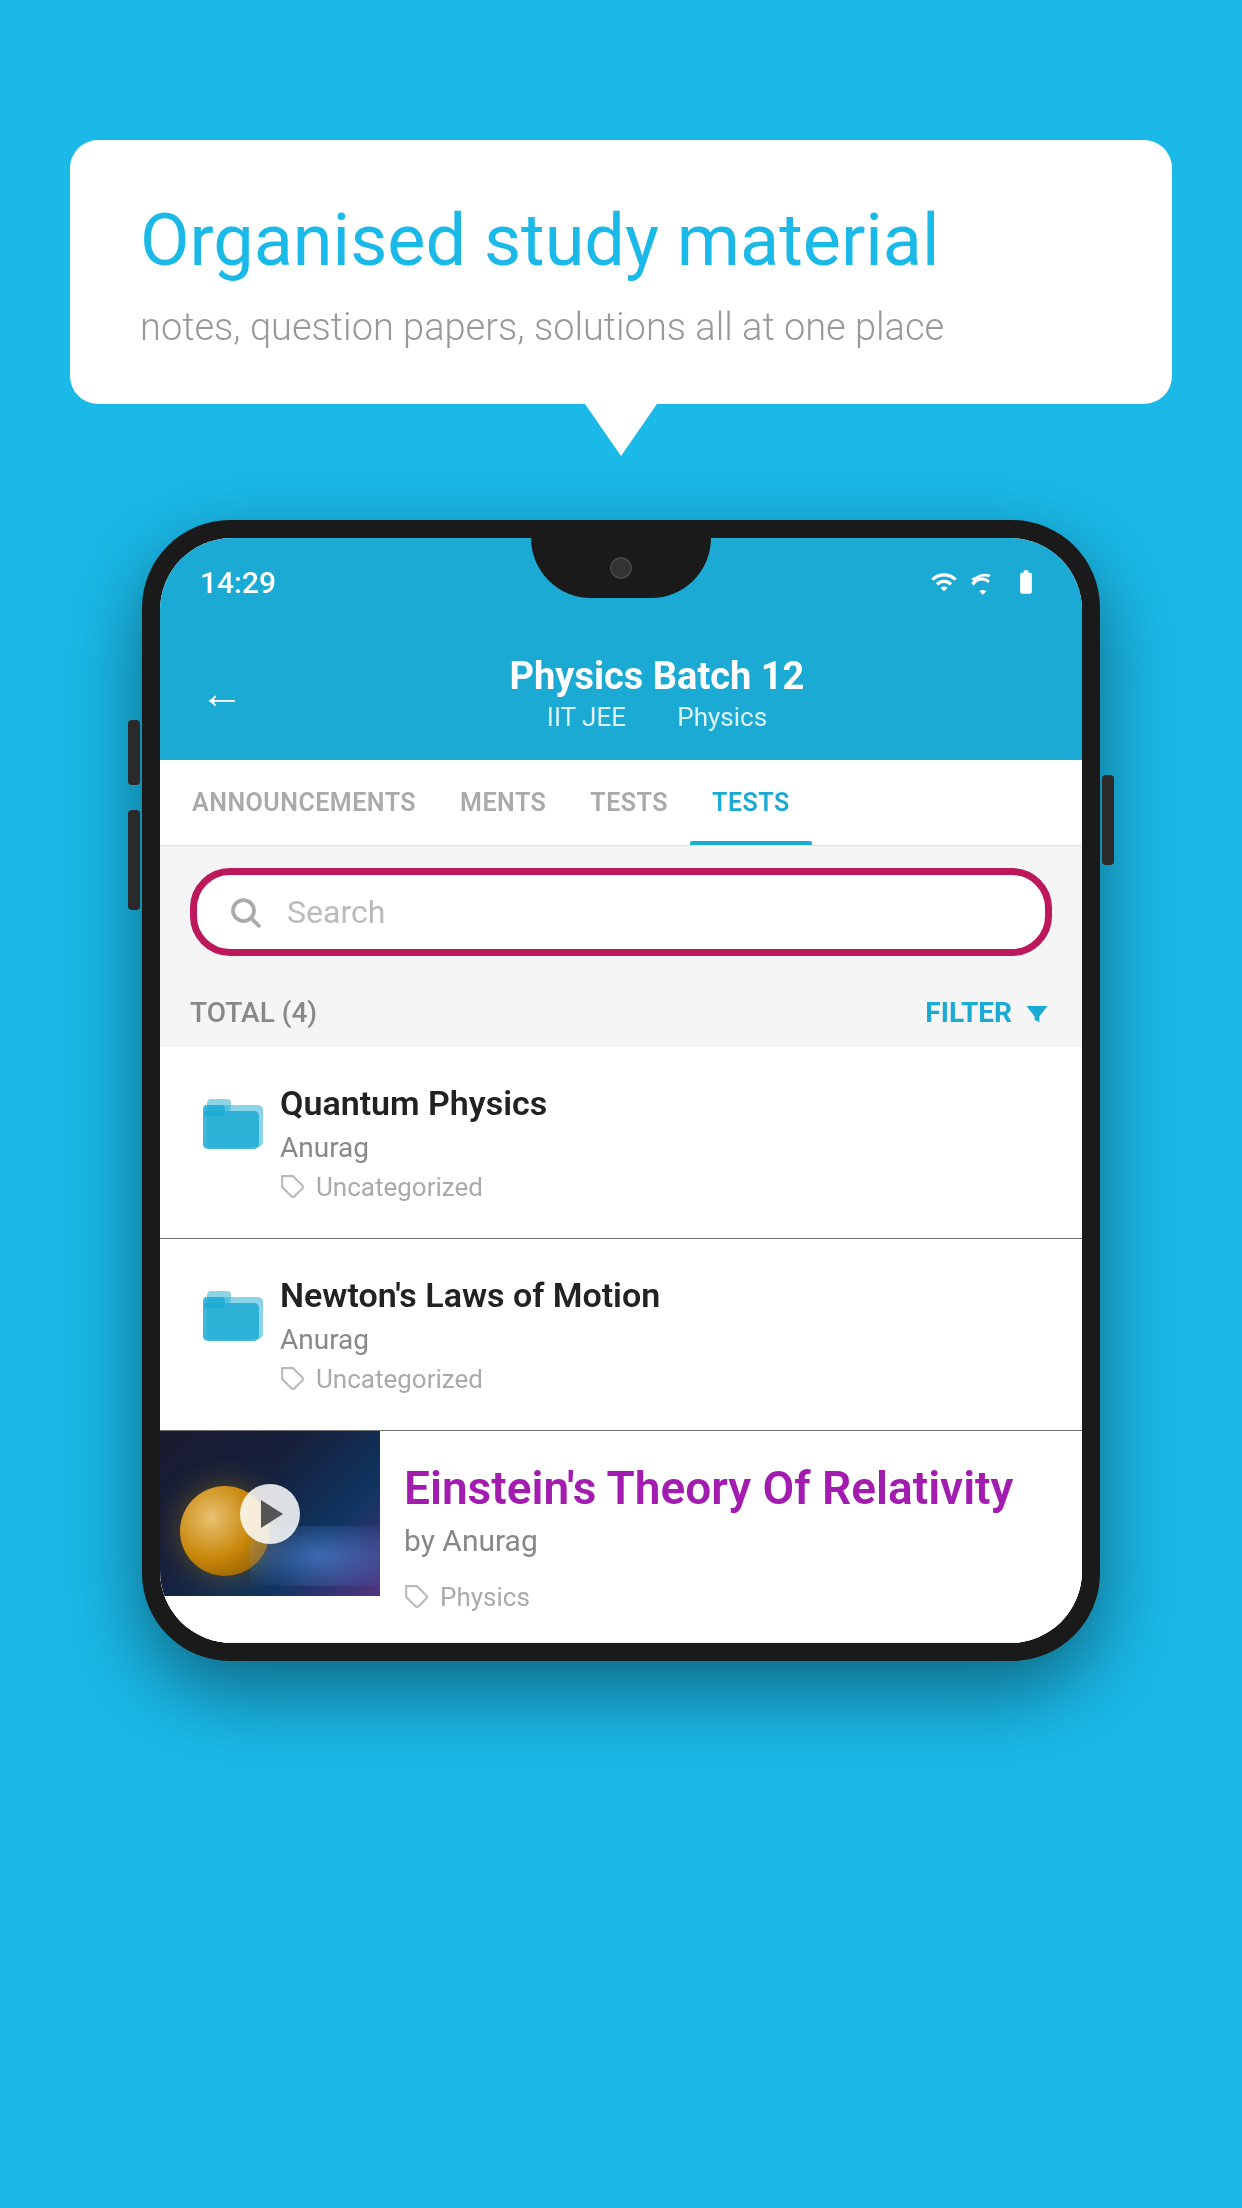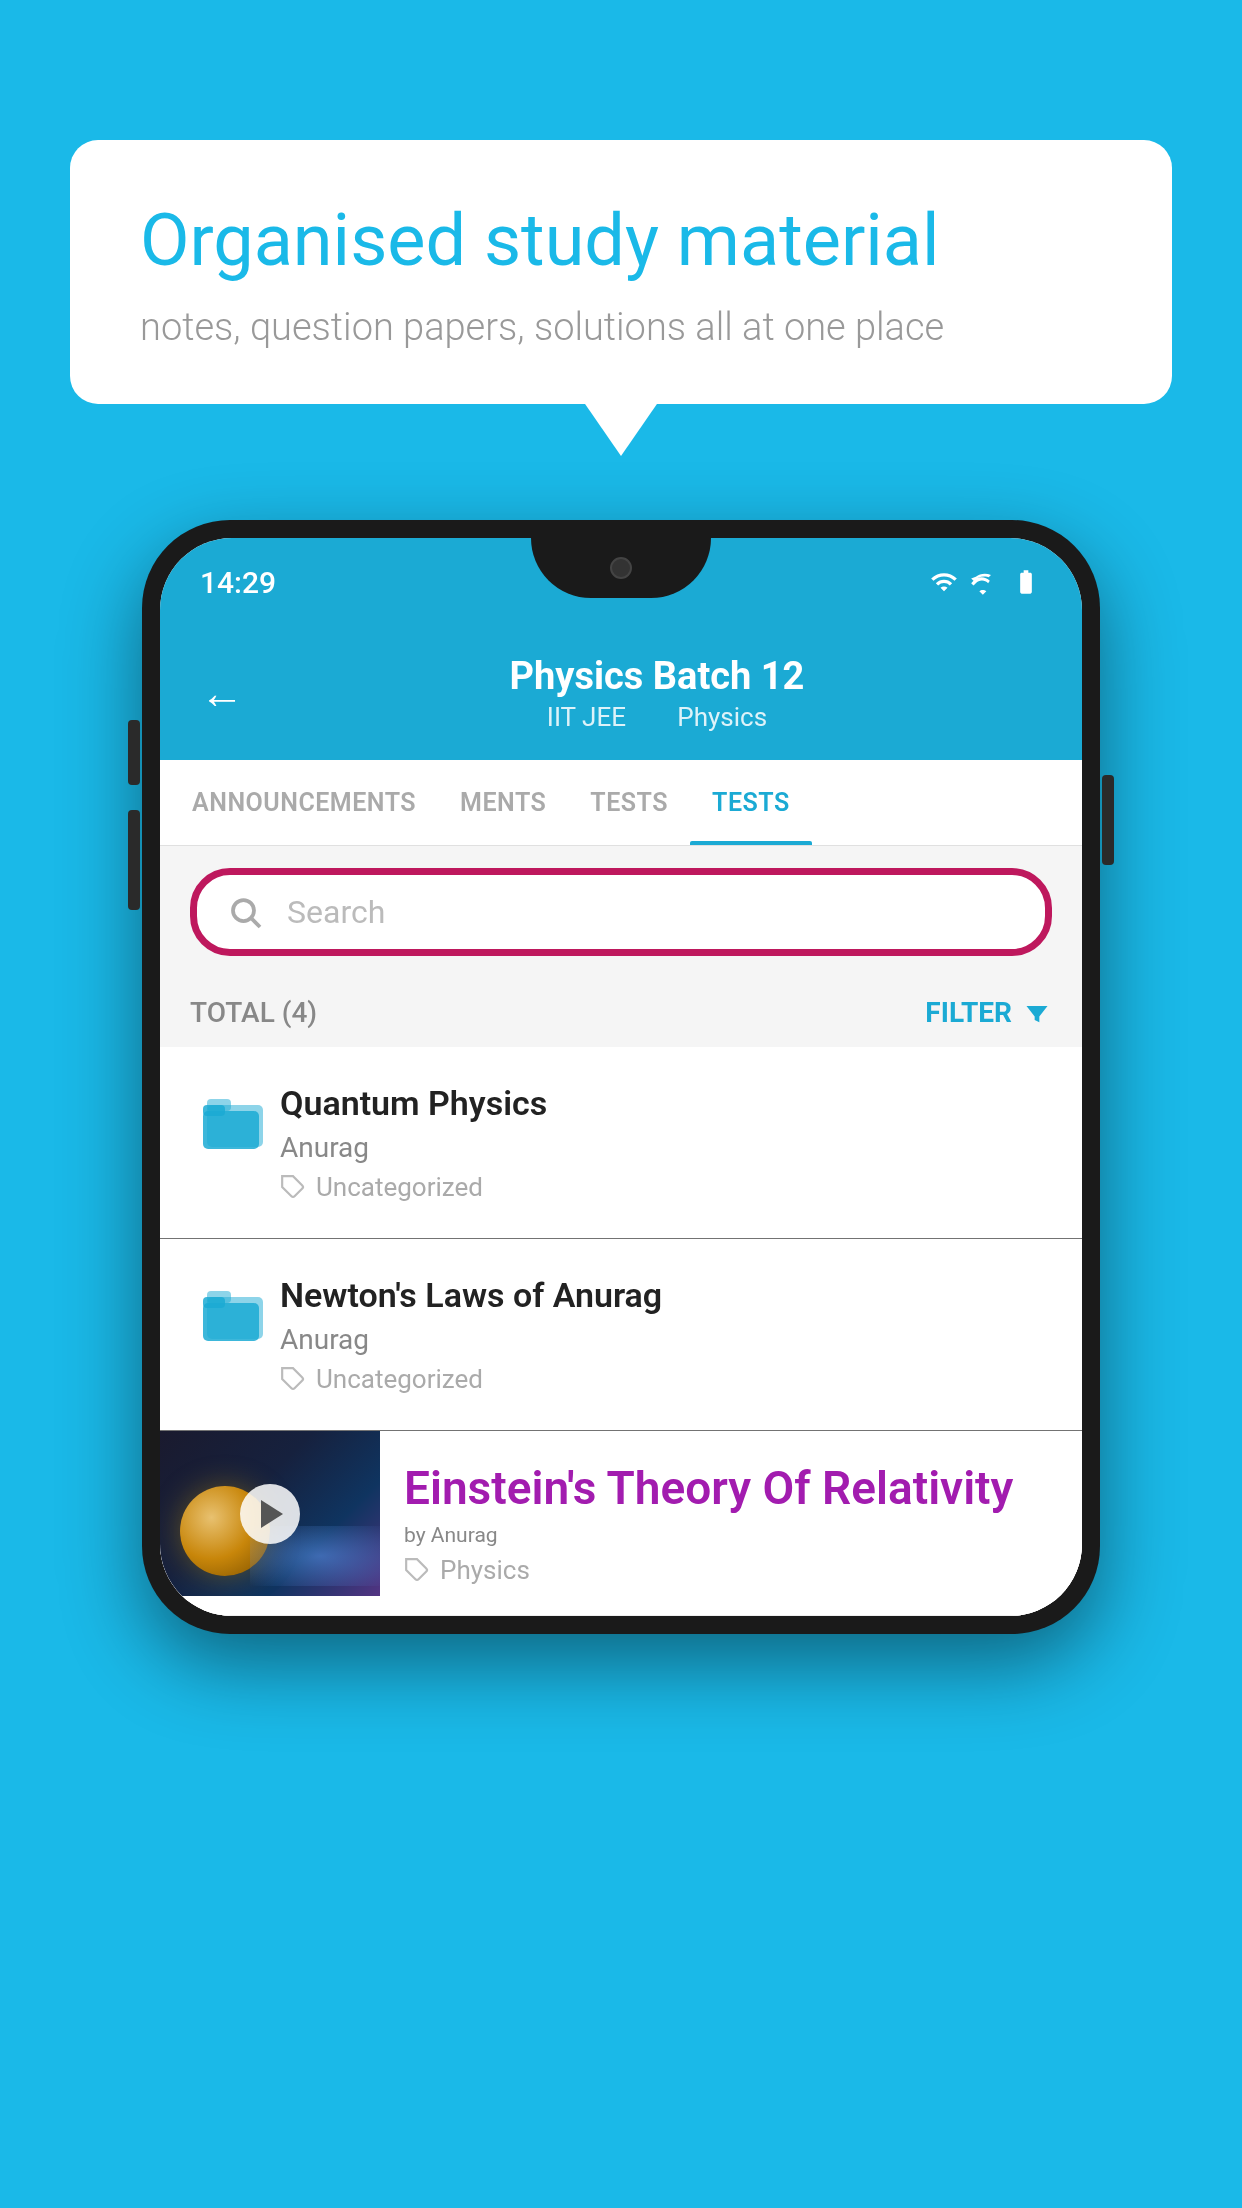--- a/index.html
+++ b/index.html
@@ -351,23 +351,23 @@
       flex: 1;
       padding: 30px 24px;
     }
     .thumb-title {
       font-size: 46px;
       font-weight: 600;
       color: #a21caf;
       margin-bottom: 8px;
     }
     .thumb-author {
-      font-size: 21px;
+      font-size: 30px;
       color: #888;
-      margin-bottom: 8px;
+      margin-bottom: 24px;
     }
     .thumb-tag {
       display: flex;
       align-items: center;
       gap: 10px;
       font-size: 26px;
       color: #aaa;
     }
   </style>
 </head>
@@ -477,21 +477,21 @@
           <div class="video-item">
             <div class="video-icon-wrap">
               <svg width="72" height="64" viewBox="0 0 72 64">
                 <rect x="8" y="16" width="56" height="42" rx="5" fill="#1baad4" opacity="0.5"></rect>
                 <rect x="8" y="10" width="24" height="12" rx="4" fill="#1baad4" opacity="0.5"></rect>
                 <rect x="4" y="22" width="56" height="38" rx="5" fill="#1baad4" opacity="0.85"></rect>
                 <rect x="4" y="16" width="22" height="11" rx="4" fill="#1baad4" opacity="0.85"></rect>
               </svg>
             </div>
             <div class="video-info">
-              <div class="video-title">Newton's Laws of Anurag</div>
+              <div class="video-title">Newton's Laws of Motion</div>
               <div class="video-author">Anurag</div>
               <div class="video-tag">
                 <svg width="26" height="26" viewBox="0 0 24 24" fill="none" stroke="#bbb" stroke-width="2">
                   <path d="M20.59 13.41l-7.17 7.17a2 2 0 0 1-2.83 0L2 12V2h10l8.59 8.59a2 2 0 0 1 0 2.82z"></path>
                   <line x1="7" y1="7" x2="7.01" y2="7"></line>
                 </svg>
                 <span>Uncategorized</span>
               </div>
             </div>
           </div>

